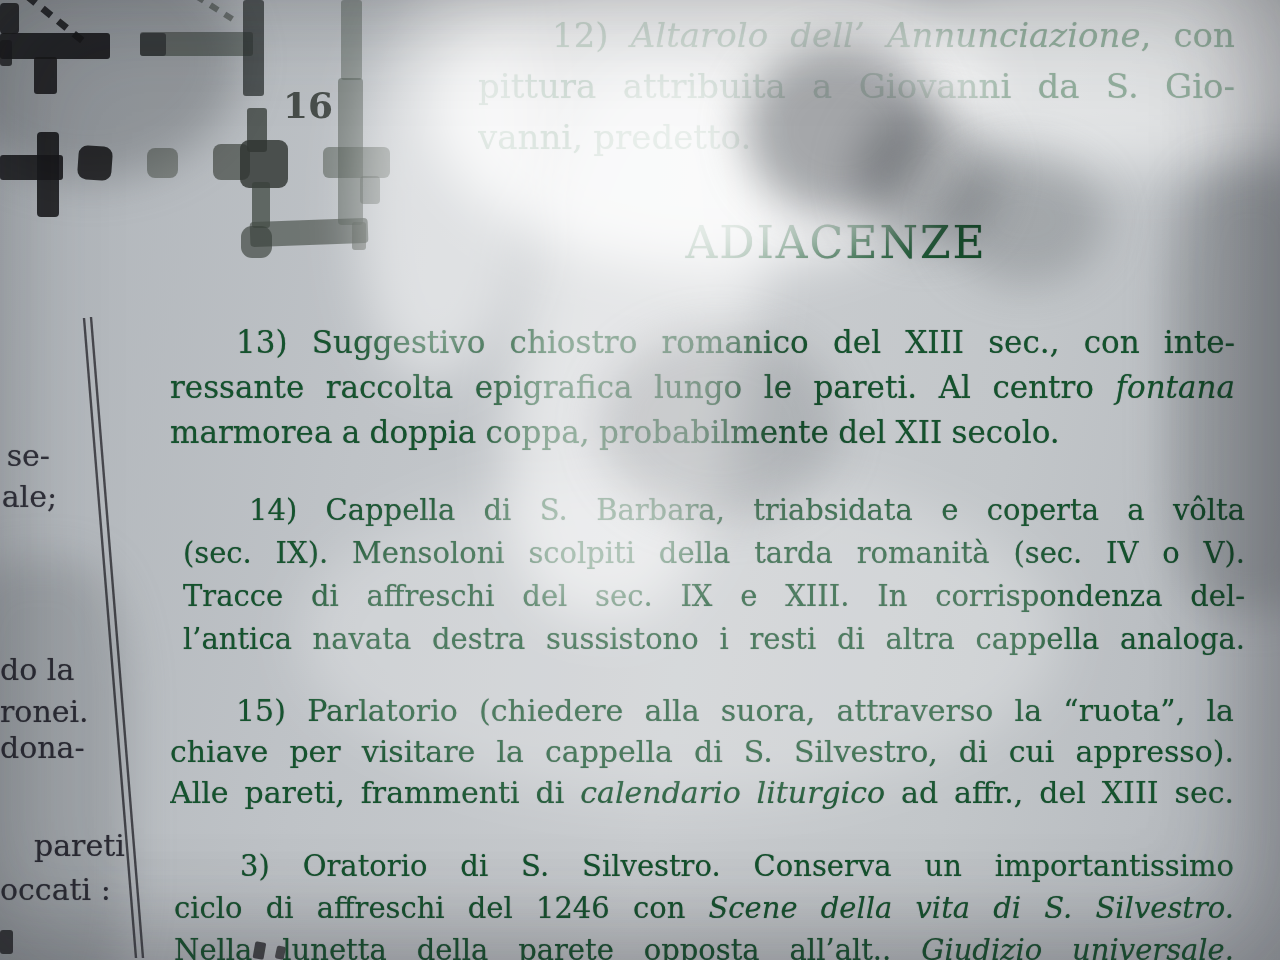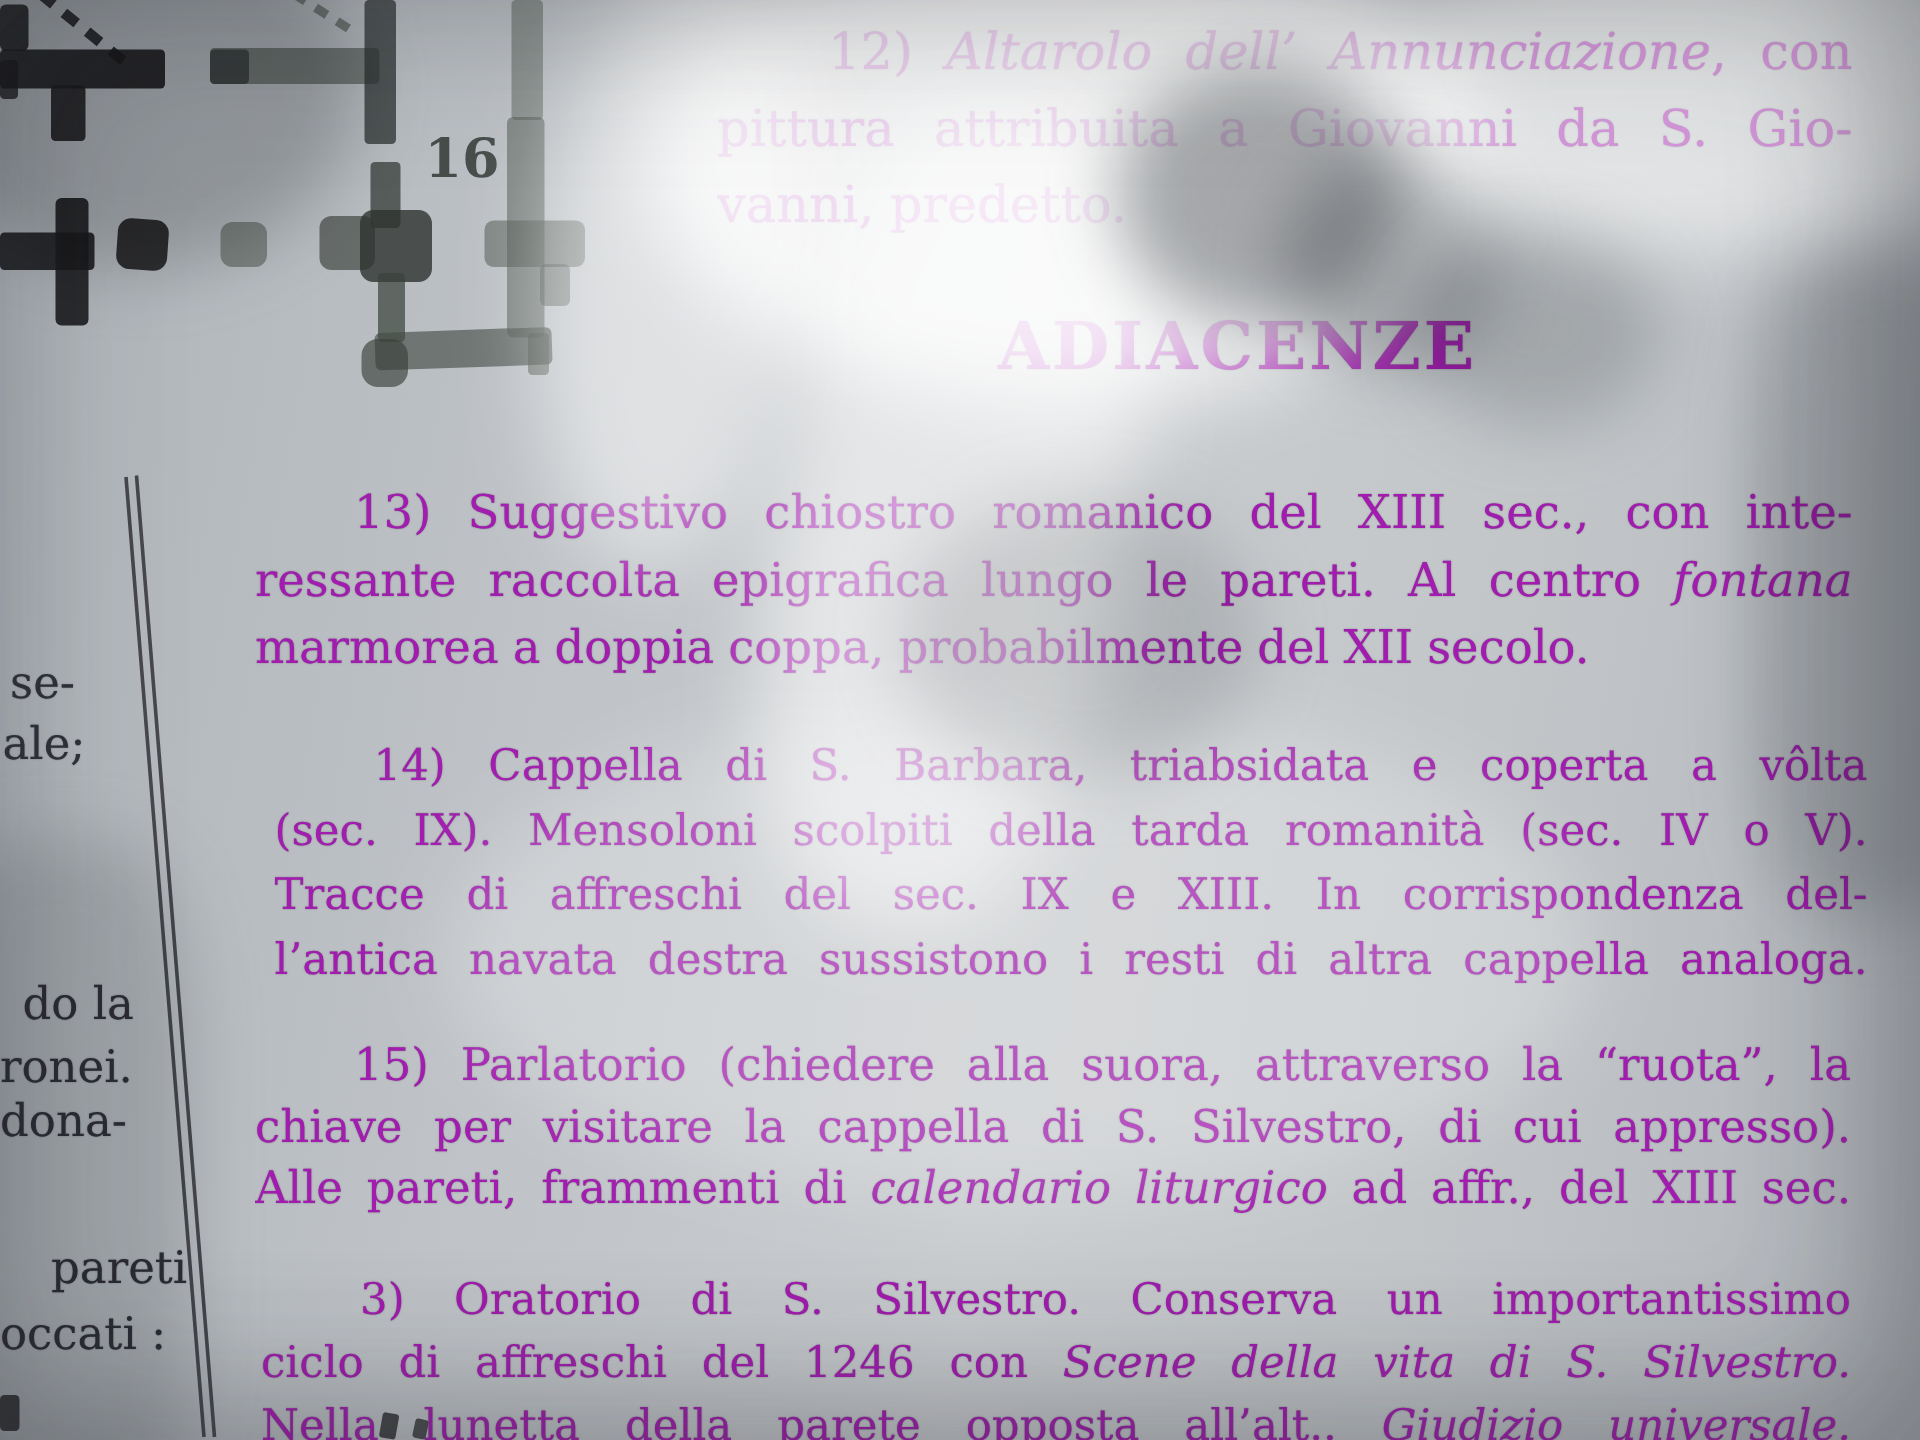--- a/index.html
+++ b/index.html
@@ -21,21 +21,21 @@
   .shade-a{left:745px;top:45px;width:190px;height:170px;background:rgba(105,109,114,.55);}
   .shade-b{left:855px;top:105px;width:140px;height:140px;background:rgba(118,122,126,.45);}
   .shade-c{left:945px;top:155px;width:160px;height:130px;background:rgba(130,134,138,.33);}
   .shade-d{left:600px;top:330px;width:240px;height:190px;background:rgba(142,146,150,.28);}
   .shade-e{left:1170px;top:170px;width:160px;height:440px;background:rgba(118,122,126,.30);border-radius:30%;}
   .shade-f{left:-60px;top:-60px;width:300px;height:240px;background:rgba(108,112,116,.35);}
   .shade-g{left:-50px;top:560px;width:180px;height:460px;background:rgba(120,124,128,.25);border-radius:30%;}
   .vignette{position:absolute;inset:0;z-index:7;pointer-events:none;
     box-shadow:inset 0 0 120px rgba(40,42,48,.28), inset -40px -30px 90px rgba(50,52,58,.22);}
   
-  .ink{color:#a21caf;text-shadow:0 0 1px rgba(25,25,35,.5);}
+  .ink{color:#14532d;text-shadow:0 0 1px rgba(25,25,35,.5);}
   
   .plansvg{position:absolute;left:0;top:0;z-index:2;}
   .plan-num{font-family:"DejaVu Serif",serif;font-size:36px;font-weight:600;fill:#333a35;opacity:.85;}
   
   .tblock{position:absolute;z-index:3;}
   .tline{text-align:justify;text-align-last:justify;white-space:normal;word-spacing:-.5px;overflow:hidden;}
   .tline.noj{text-align-last:left;}
   .tline.first{text-indent:66px;}
   .it{font-style:italic;}
   .p12{left:478px;top:10px;width:757px;font-size:34px;line-height:51px;}
@@ -48,21 +48,21 @@
   .p14 .tline{height:43px;}
   .p15{left:170px;top:690px;width:1064px;font-size:30px;line-height:41px;}
   .p15 .tline{height:41px;}
   .p16{left:174px;top:845px;width:1060px;font-size:29px;line-height:42px;}
   .p16 .tline{height:42px;}
   
   .frag{position:absolute;z-index:3;font-size:30px;color:#30303a;text-align:right;
         text-shadow:0 0 1px rgba(30,30,40,.45);white-space:nowrap;overflow:visible;left:0;}
   .f0{top:438px;width:50px;}
   .f1{top:479px;width:57px;}
-  .f2{top:652px;width:68px;margin-left:15px;}
+  .f2{top:652px;width:68px;}
   .f3{top:694px;width:73px;}
   .f4{top:730px;width:75px;}
   .f5{top:828px;width:88px;margin-left:34px;}
   .f6{top:872px;width:94px;}
 </style>
 </head>
 <body>
 
 <div class="photo">
 
@@ -109,21 +109,21 @@
     <rect x="254" y="942" width="11" height="17" rx="2" fill="#1b1b1e" opacity="0.75" transform="rotate(10 259 950)"></rect>
     <rect x="276" y="946" width="9" height="13" rx="2" fill="#1b1b1e" opacity="0.7" transform="rotate(12 280 952)"></rect>
   </svg>
 
   <div class="tblock ink p12">
       <div class="tline first"><span>12) </span><span class="it">Altarolo dell’ Annunciazione</span><span>, con</span></div>
       <div class="tline"><span>pittura attribuita a Giovanni da S. Gio-</span></div>
       <div class="tline noj"><span>vanni, predetto.</span></div>
     </div>
 
-  <h1 class="heading ink" style="margin:0;font-weight:bold;">ADIACENZE</h1>
+  <h1 class="heading ink" style="margin:11px;font-weight:normal;">ADIACENZE</h1>
 
   <div class="tblock ink p13">
       <div class="tline first"><span>13) Suggestivo chiostro romanico del XIII sec., con inte-</span></div>
       <div class="tline"><span>ressante raccolta epigrafica lungo le pareti. Al centro </span><span class="it">fontana</span></div>
       <div class="tline noj"><span>marmorea a doppia coppa, probabilmente del XII secolo.</span></div>
     </div>
   <div class="tblock ink p14">
       <div class="tline first"><span>14) Cappella di S. Barbara, triabsidata e coperta a vôlta</span></div>
       <div class="tline"><span>(sec. IX). Mensoloni scolpiti della tarda romanità (sec. IV o V).</span></div>
       <div class="tline"><span>Tracce di affreschi del sec. IX e XIII. In corrispondenza del-</span></div>

